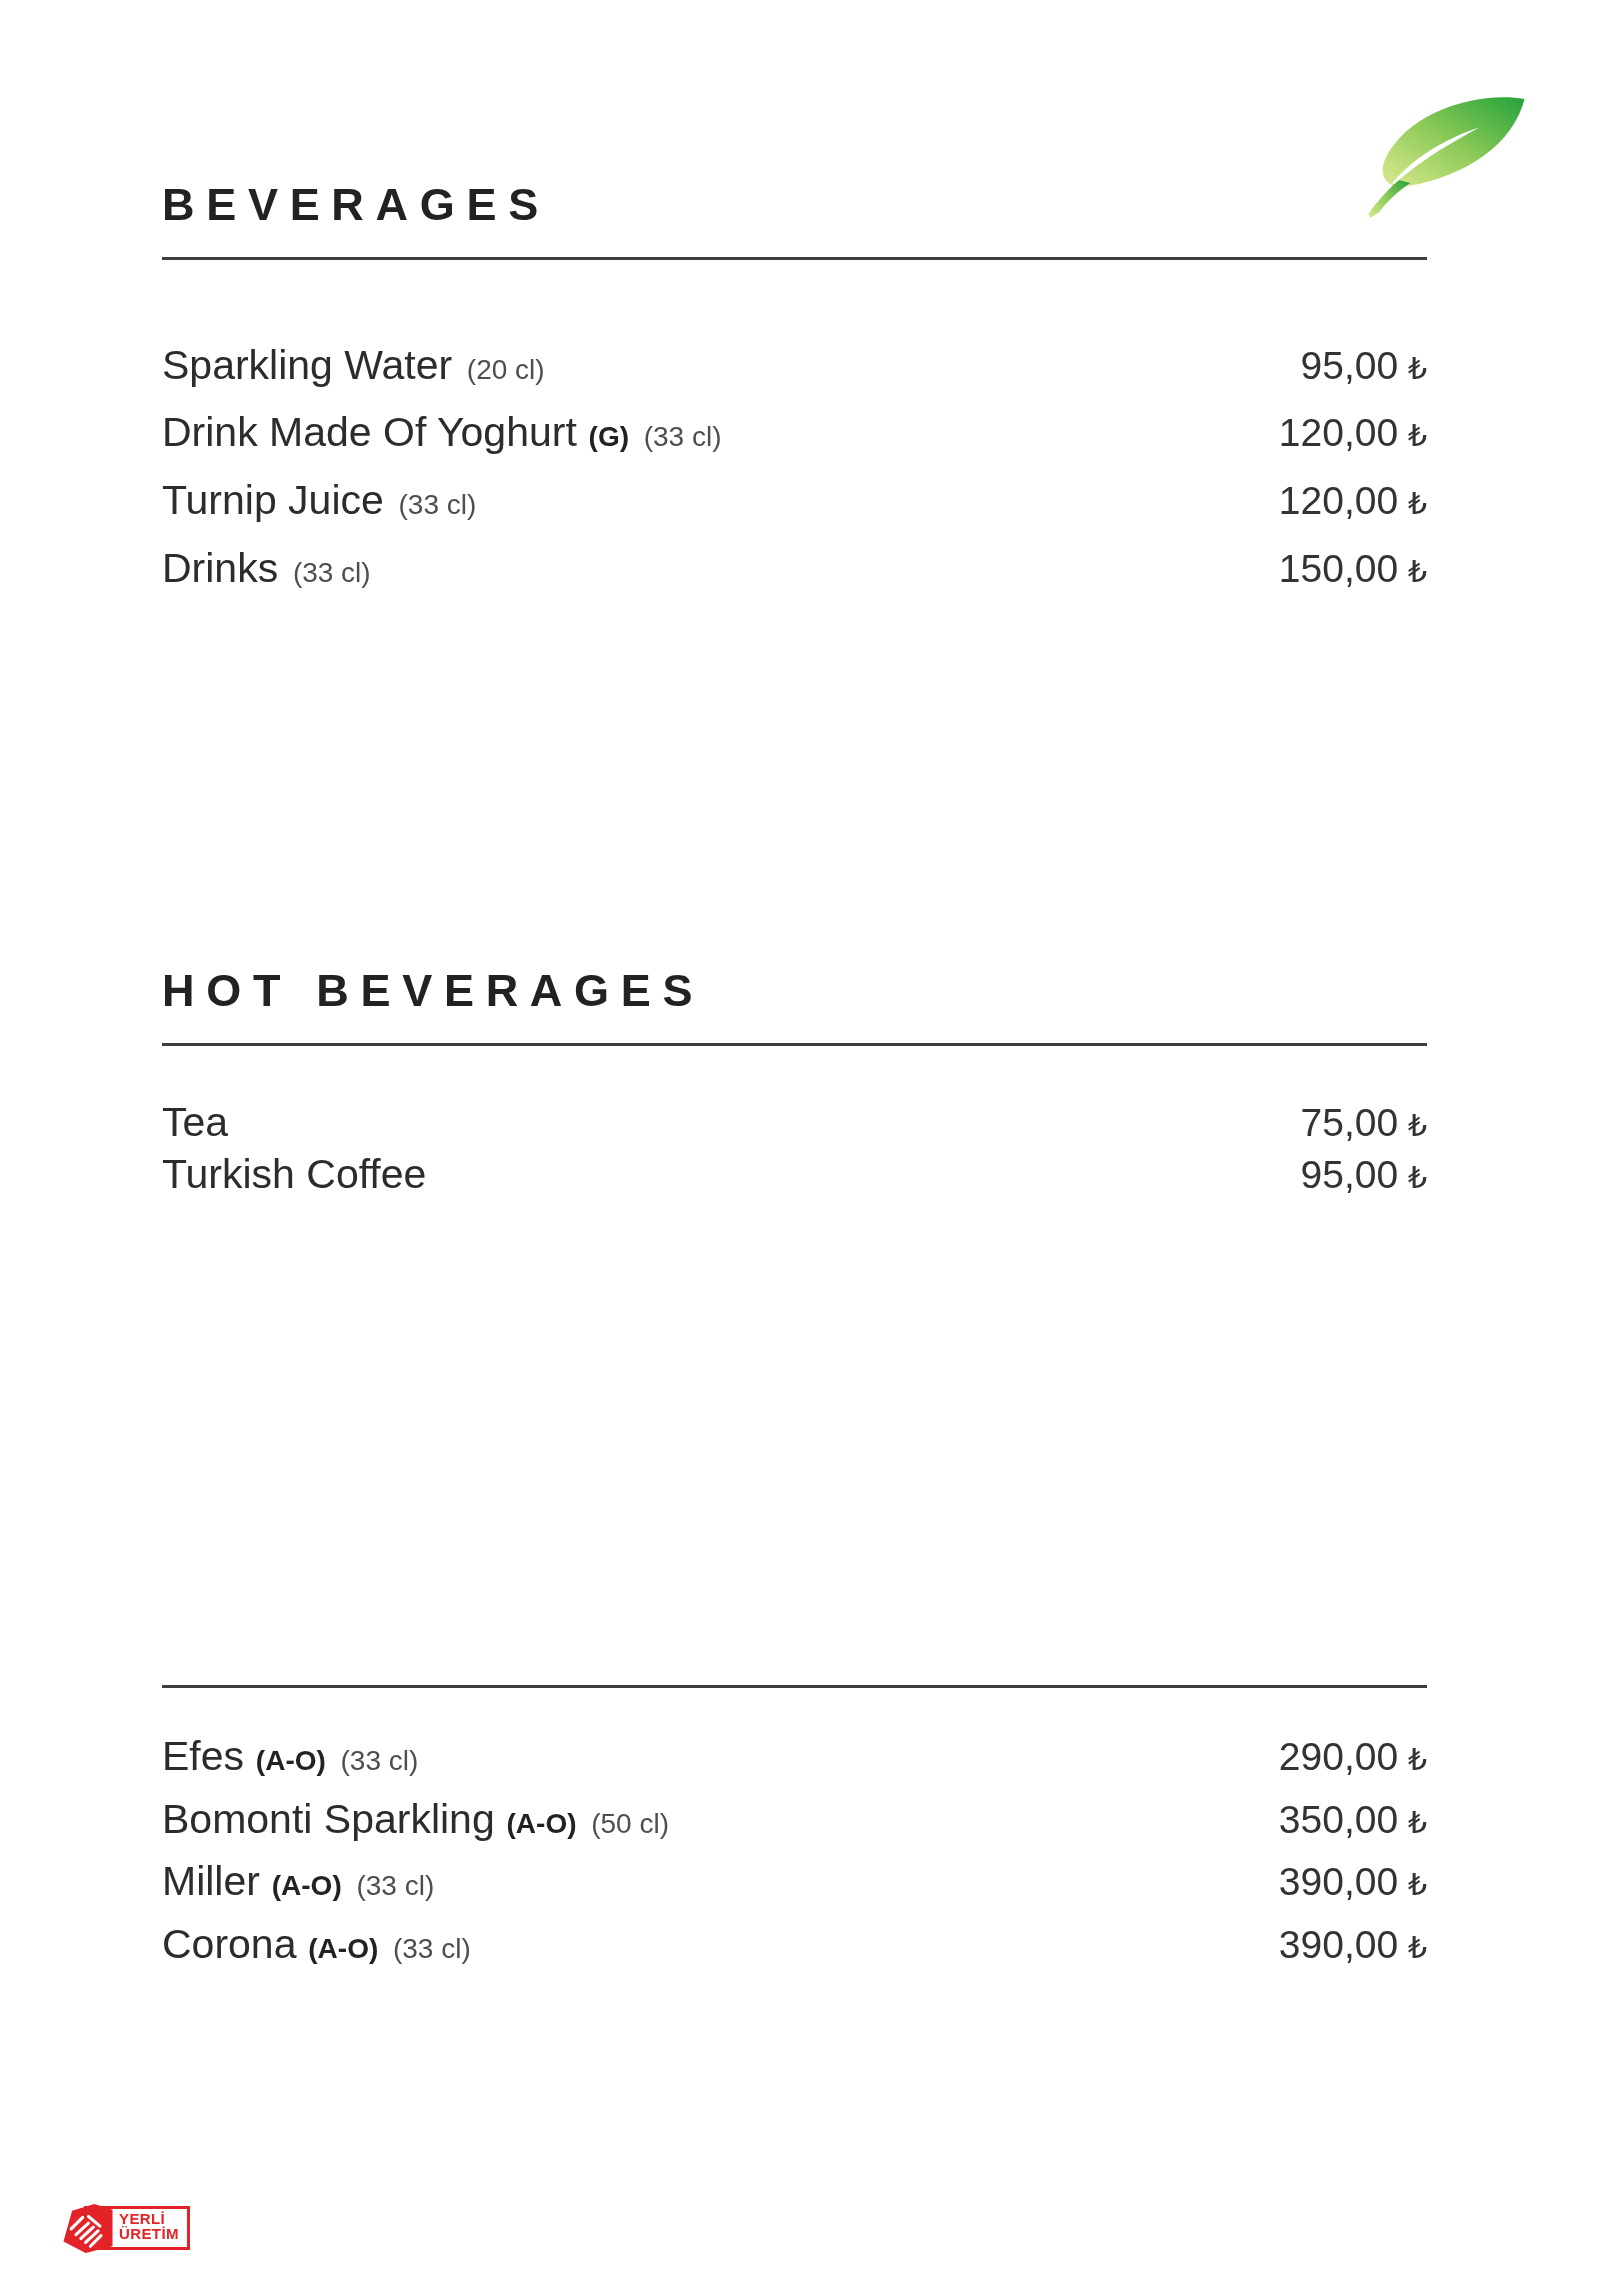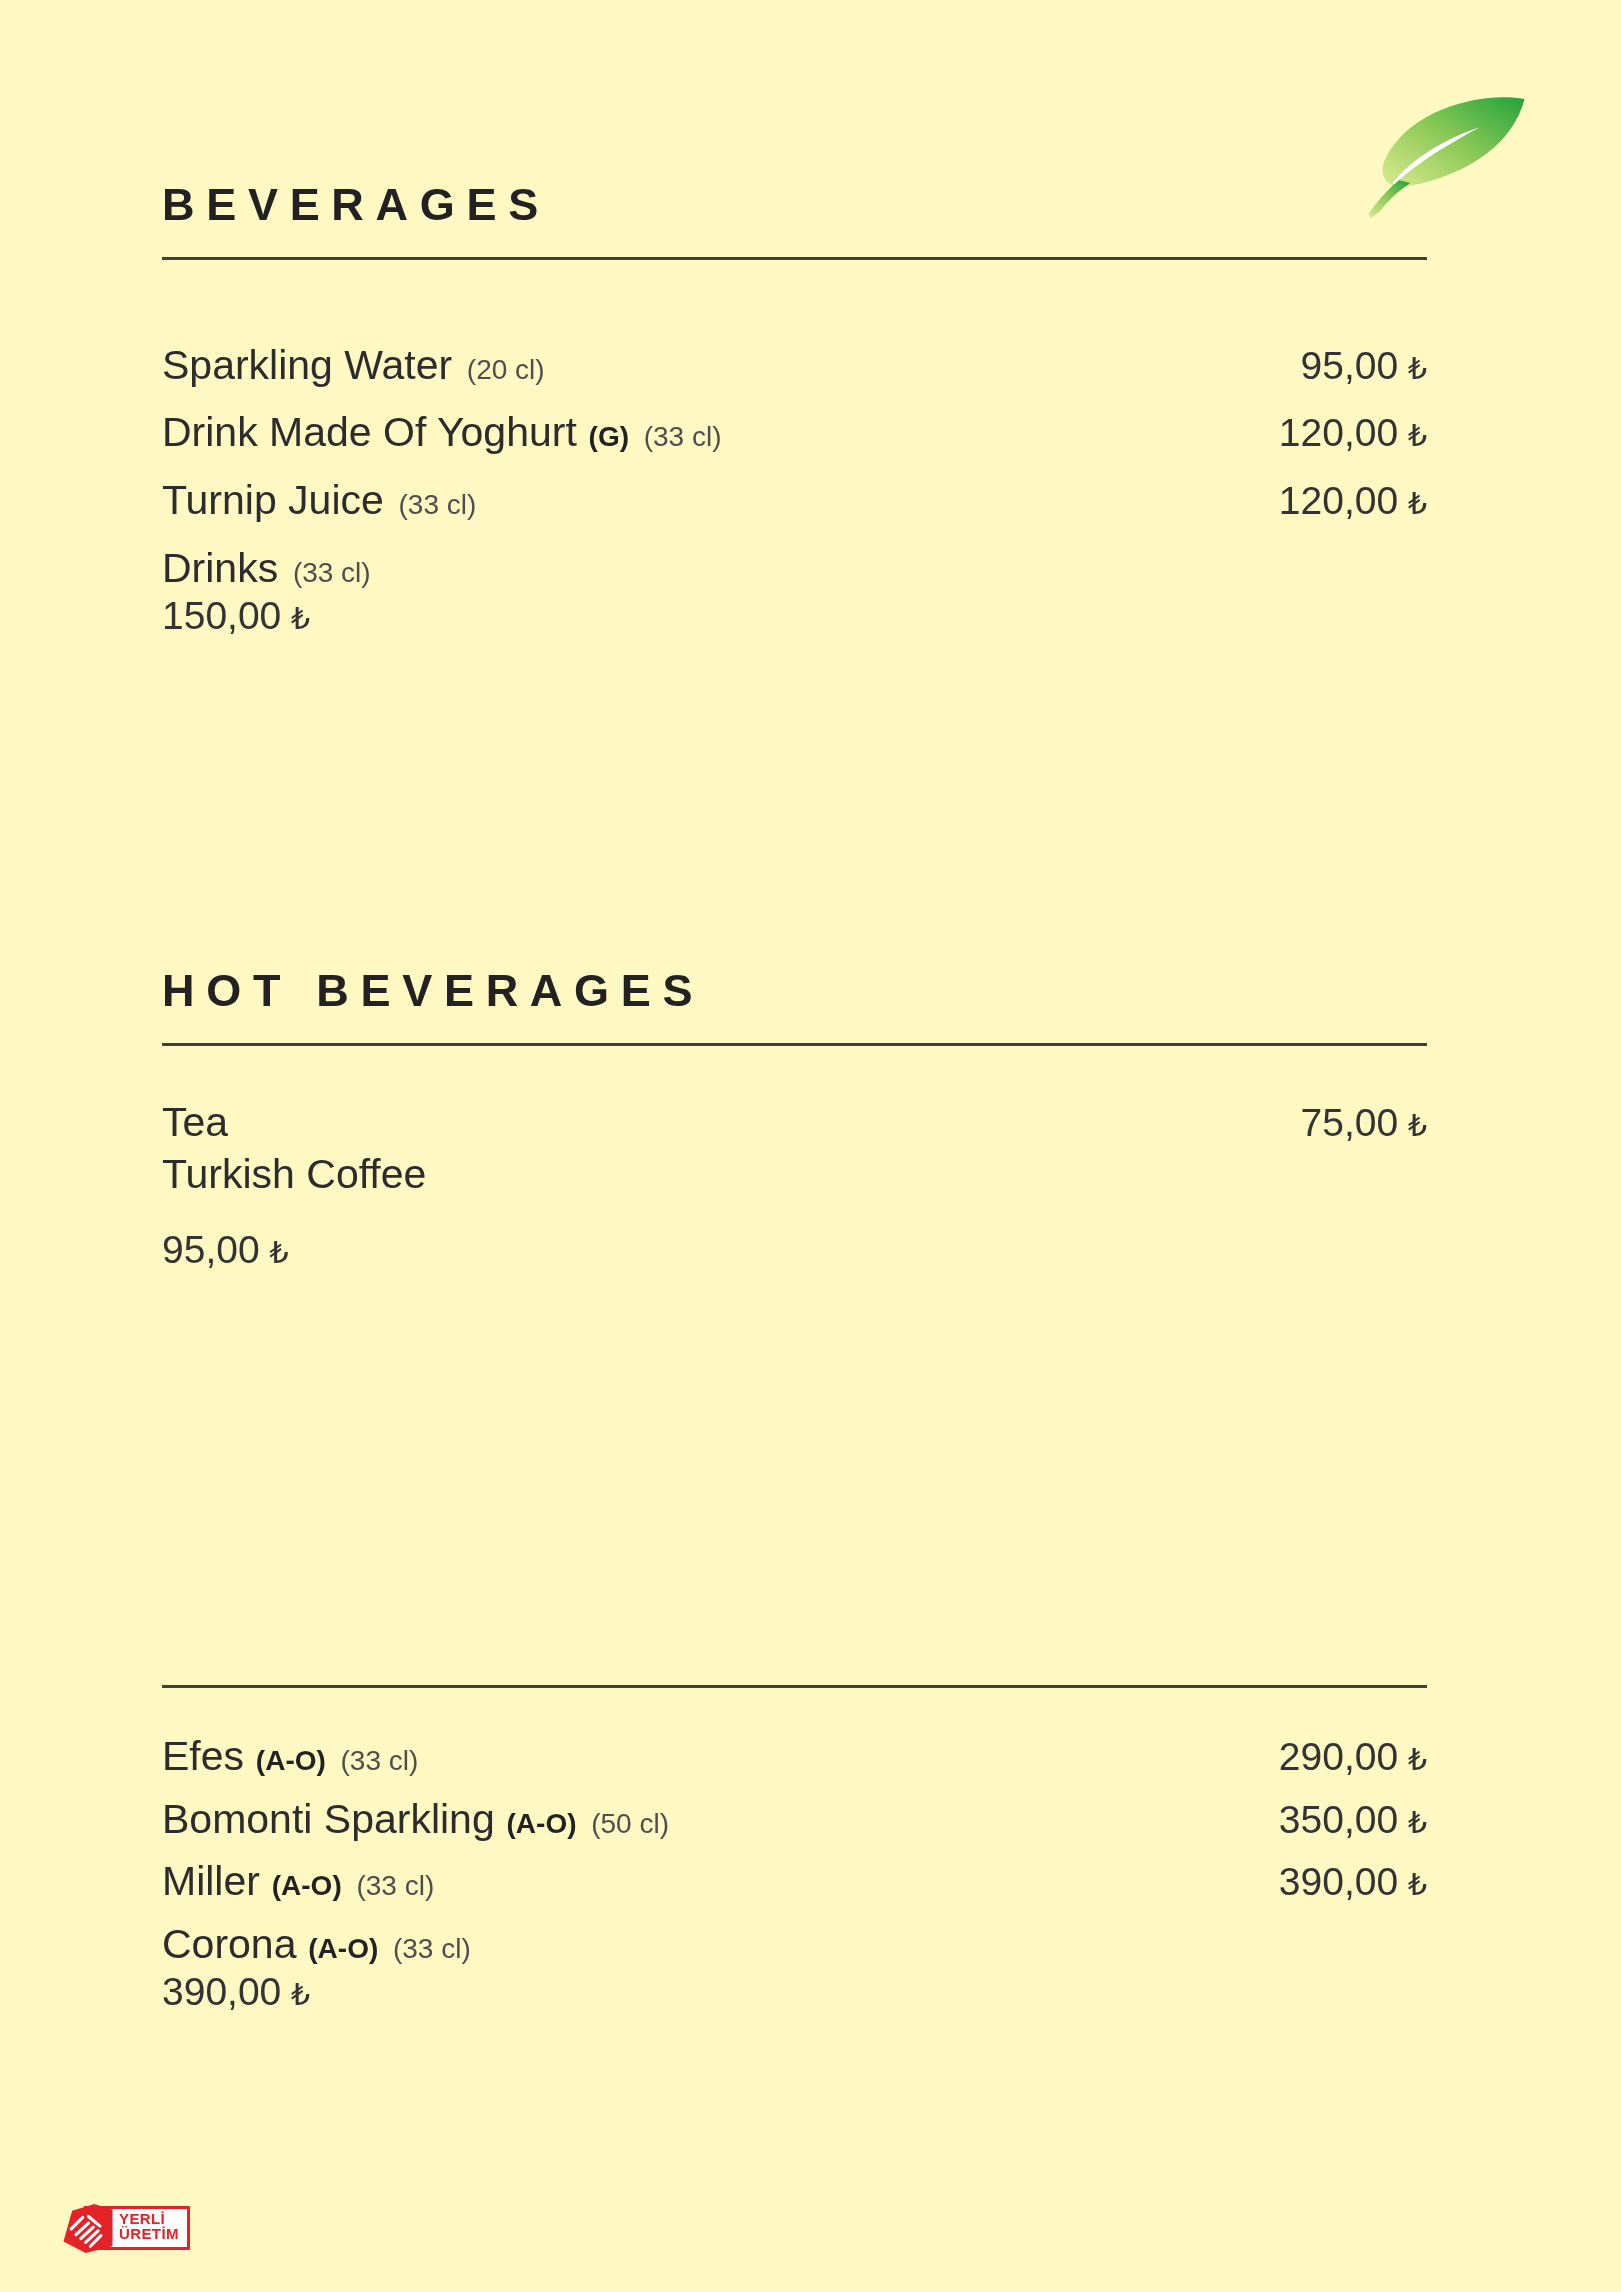--- a/index.html
+++ b/index.html
@@ -1,20 +1,20 @@
 <!DOCTYPE html>
 <html><head>
 <meta charset="utf-8">
 <style>
   html,body { margin:0; padding:0; background:#e9e9e9; }
   .page {
     position:relative;
     width:1621px; height:2293px;
     margin:0 auto;
-    background:#fef9c3;
+    background:#ffffff;
     font-family:"Liberation Sans","DejaVu Sans",sans-serif;
     color:#2d2b2c;
     overflow:hidden;
   }
 
   
   .leaf { position:absolute; left:1365px; top:96px; width:163px; height:123px; }
 
   
   .section { position:absolute; left:162px; width:1265px; }
@@ -43,21 +43,21 @@
 
   .row {
     display:flex;
     justify-content:space-between;
     align-items:baseline;
     line-height:43px;
     margin-bottom:20.6px;
   }
   .sec-hot  .row { margin-bottom:5.9px;gap:32px; }
   .sec-beer .row { margin-bottom:15.7px; }
-  .row:last-child { margin-bottom:0;flex-direction:column; }
+  .row:last-child { margin-bottom:0; }
 
   .name-group { display:flex; align-items:baseline;justify-content:space-between; }
   .item-name  { font-size:41px; color:#2d2b2c; }
   .item-tag   { font-size:28px; font-weight:700; color:#232122; margin-left:11.8px; }
   .item-size  { font-size:28px; color:#4f4d4e; margin-left:14.7px; }
 
   .price-group { display:flex; align-items:baseline; white-space:nowrap; }
   .item-price  { font-size:39px; color:#343234; }
   .currency    { font-size:30px; color:#343234; margin-left:9.8px; font-family:"DejaVu Sans",sans-serif; }
 

